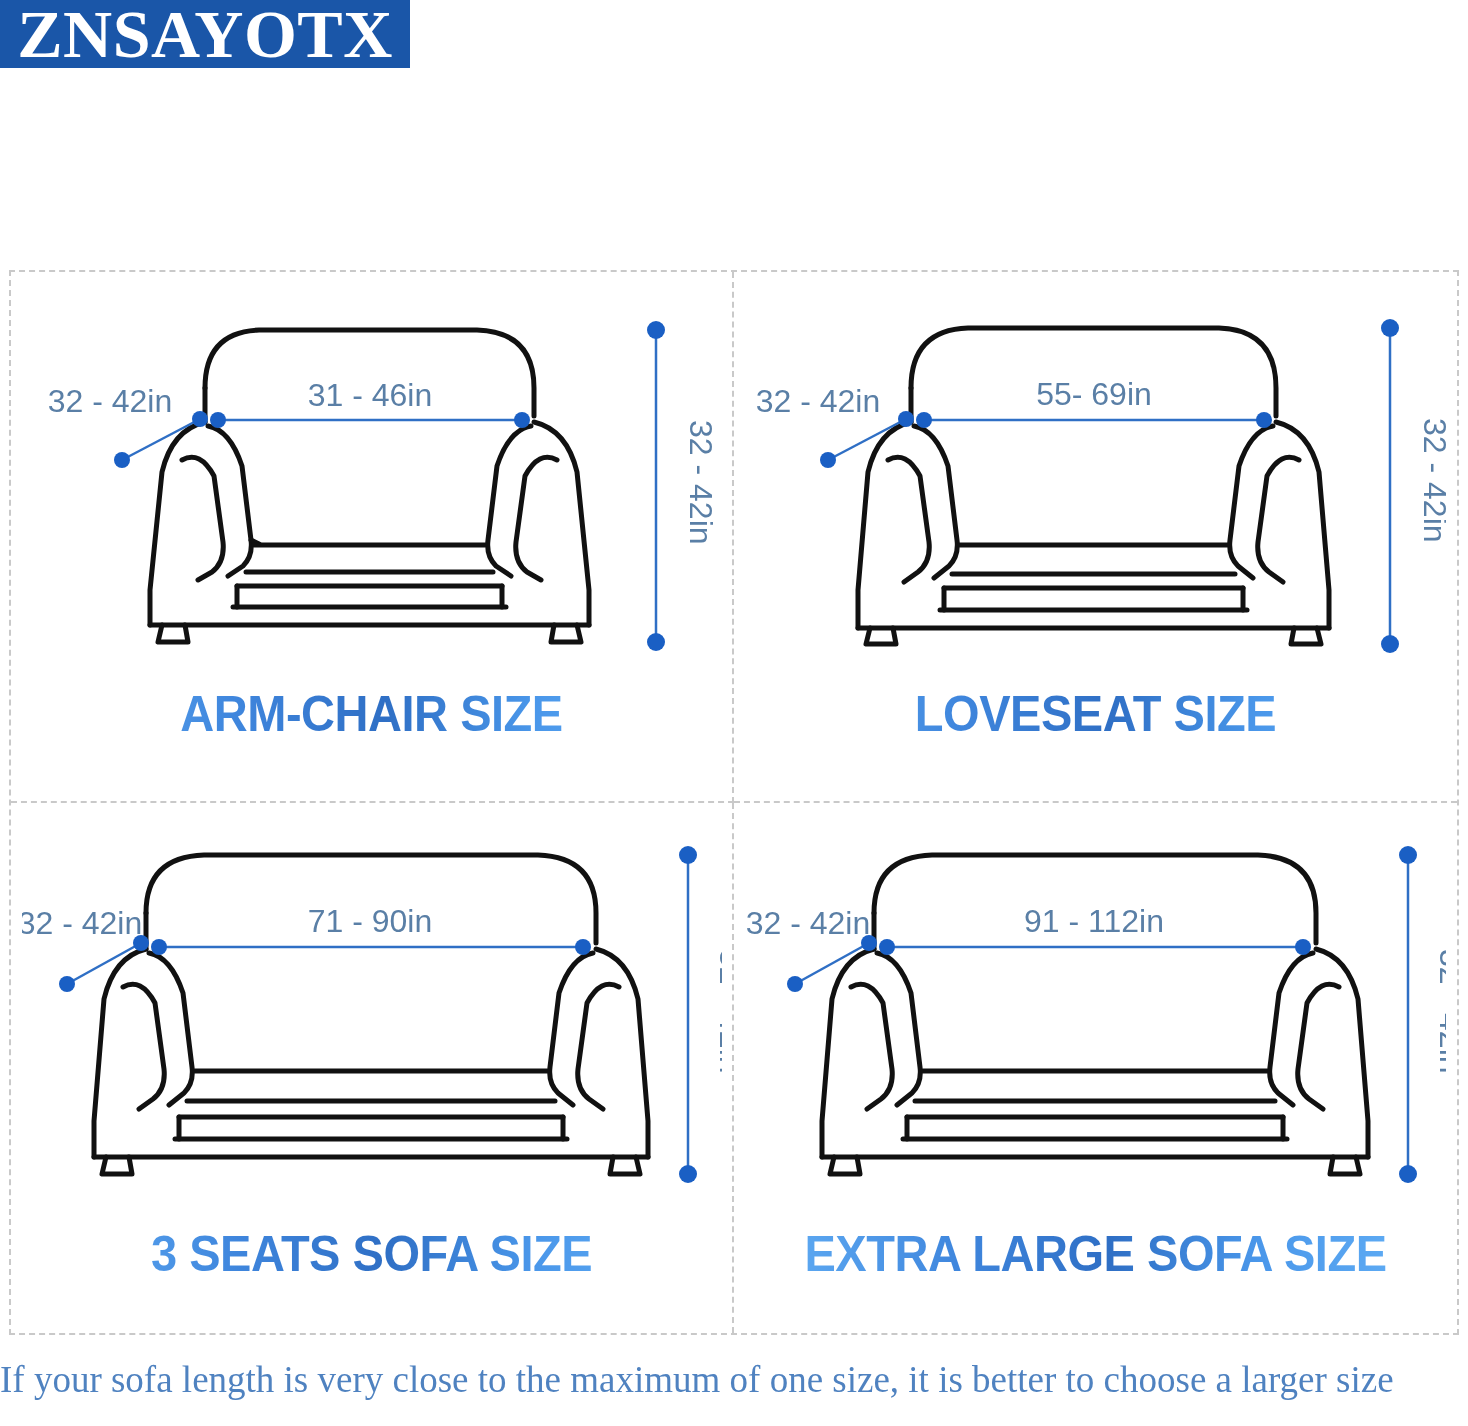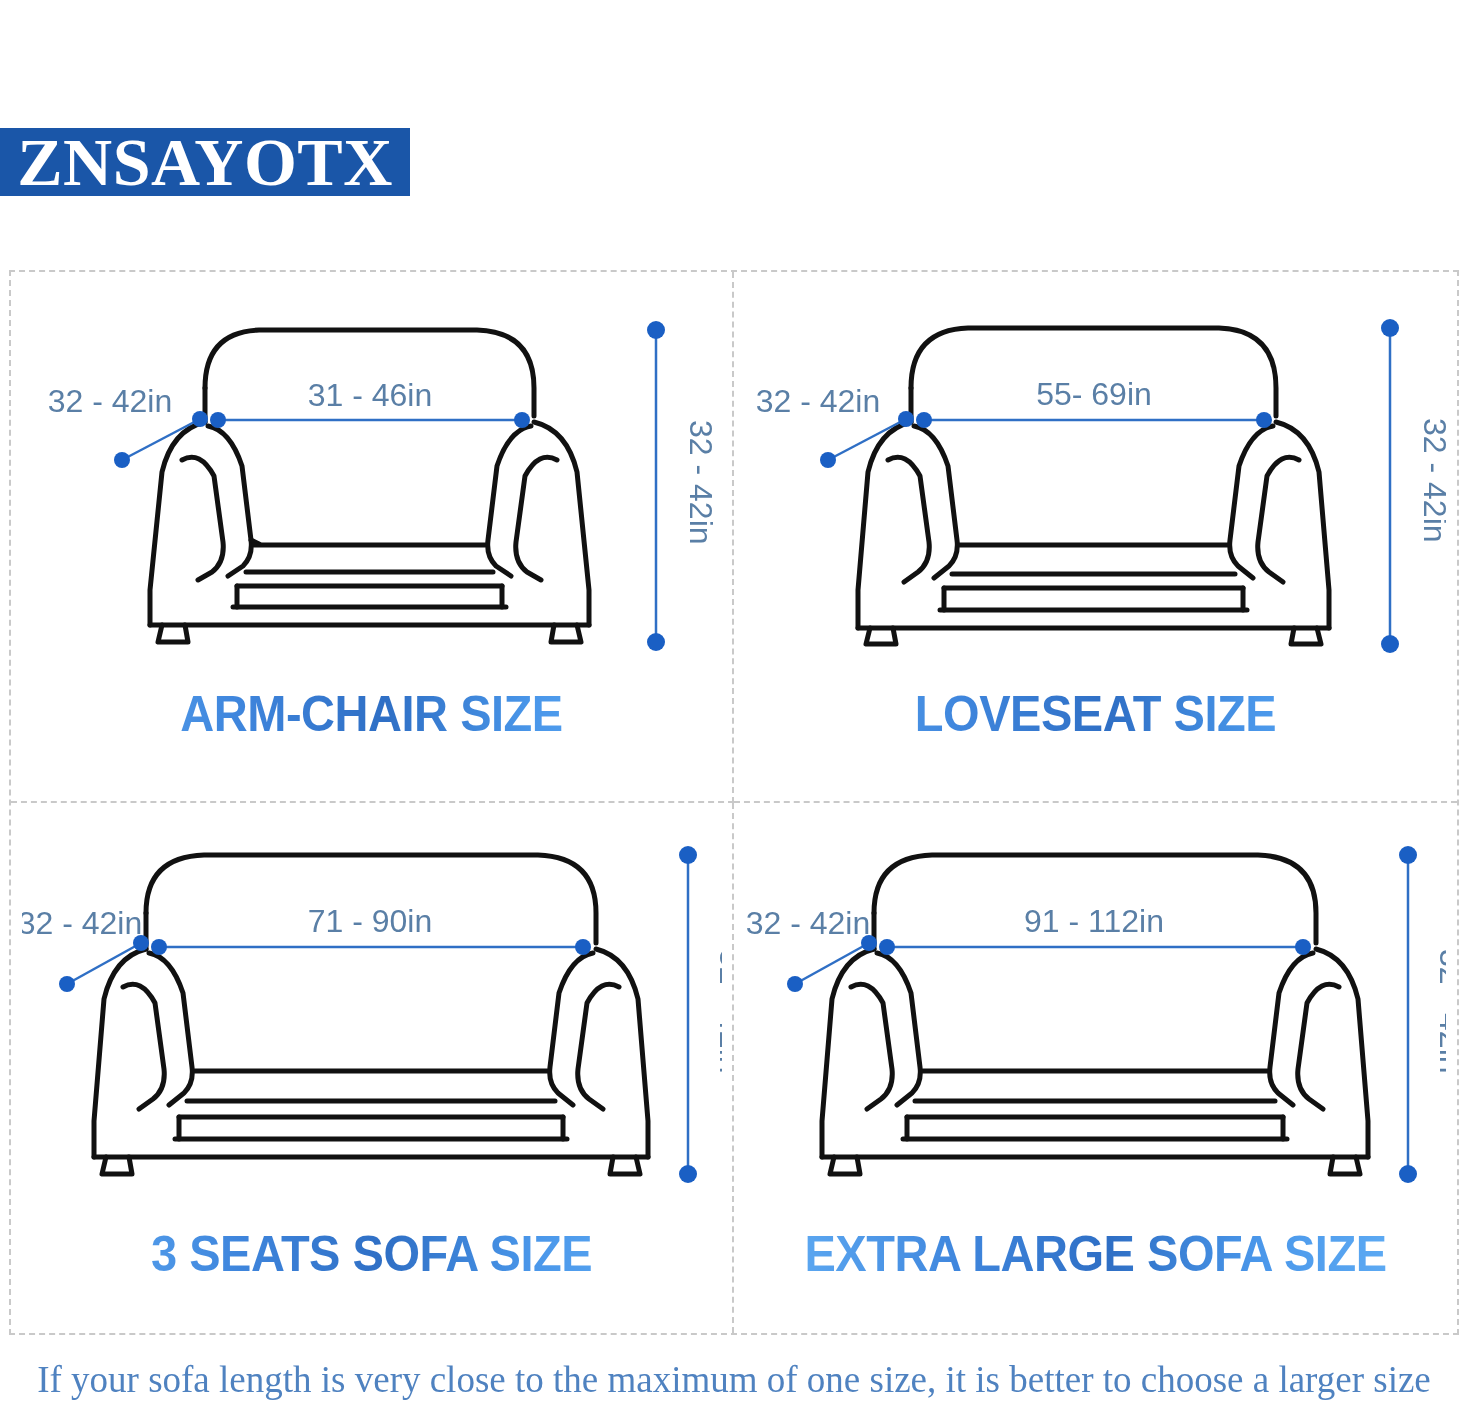--- a/index.html
+++ b/index.html
@@ -16,21 +16,21 @@
   }
 
   
   .header {
     position: absolute;
     left: 0;
     top: 0;
     width: 1468px;
     height: 196px;
     display: flex;
-    align-items: flex-end;
+    align-items: flex-start;
   }
   .brand-block {
     width: 410px;
     background: #1a56a8;
     display: flex;
     align-items: center;
     justify-content: center;
     flex: 0 0 410px;
   }
   .brand-text {
@@ -114,21 +114,20 @@
     transform: scaleX(0.94);
   }
   .panel-caption.row2 { bottom: 54px; }
 
   
   .footer {
     position: absolute;
     left: 0;
     right: 0;
     top: 1358px;
-    text-align: center;
     font-family: "Liberation Serif", serif;
     font-size: 37px;
     color: #4f82c0;
     line-height: 1.2;
     white-space: nowrap;
   }
 </style>
 </head>
 <body>
 

